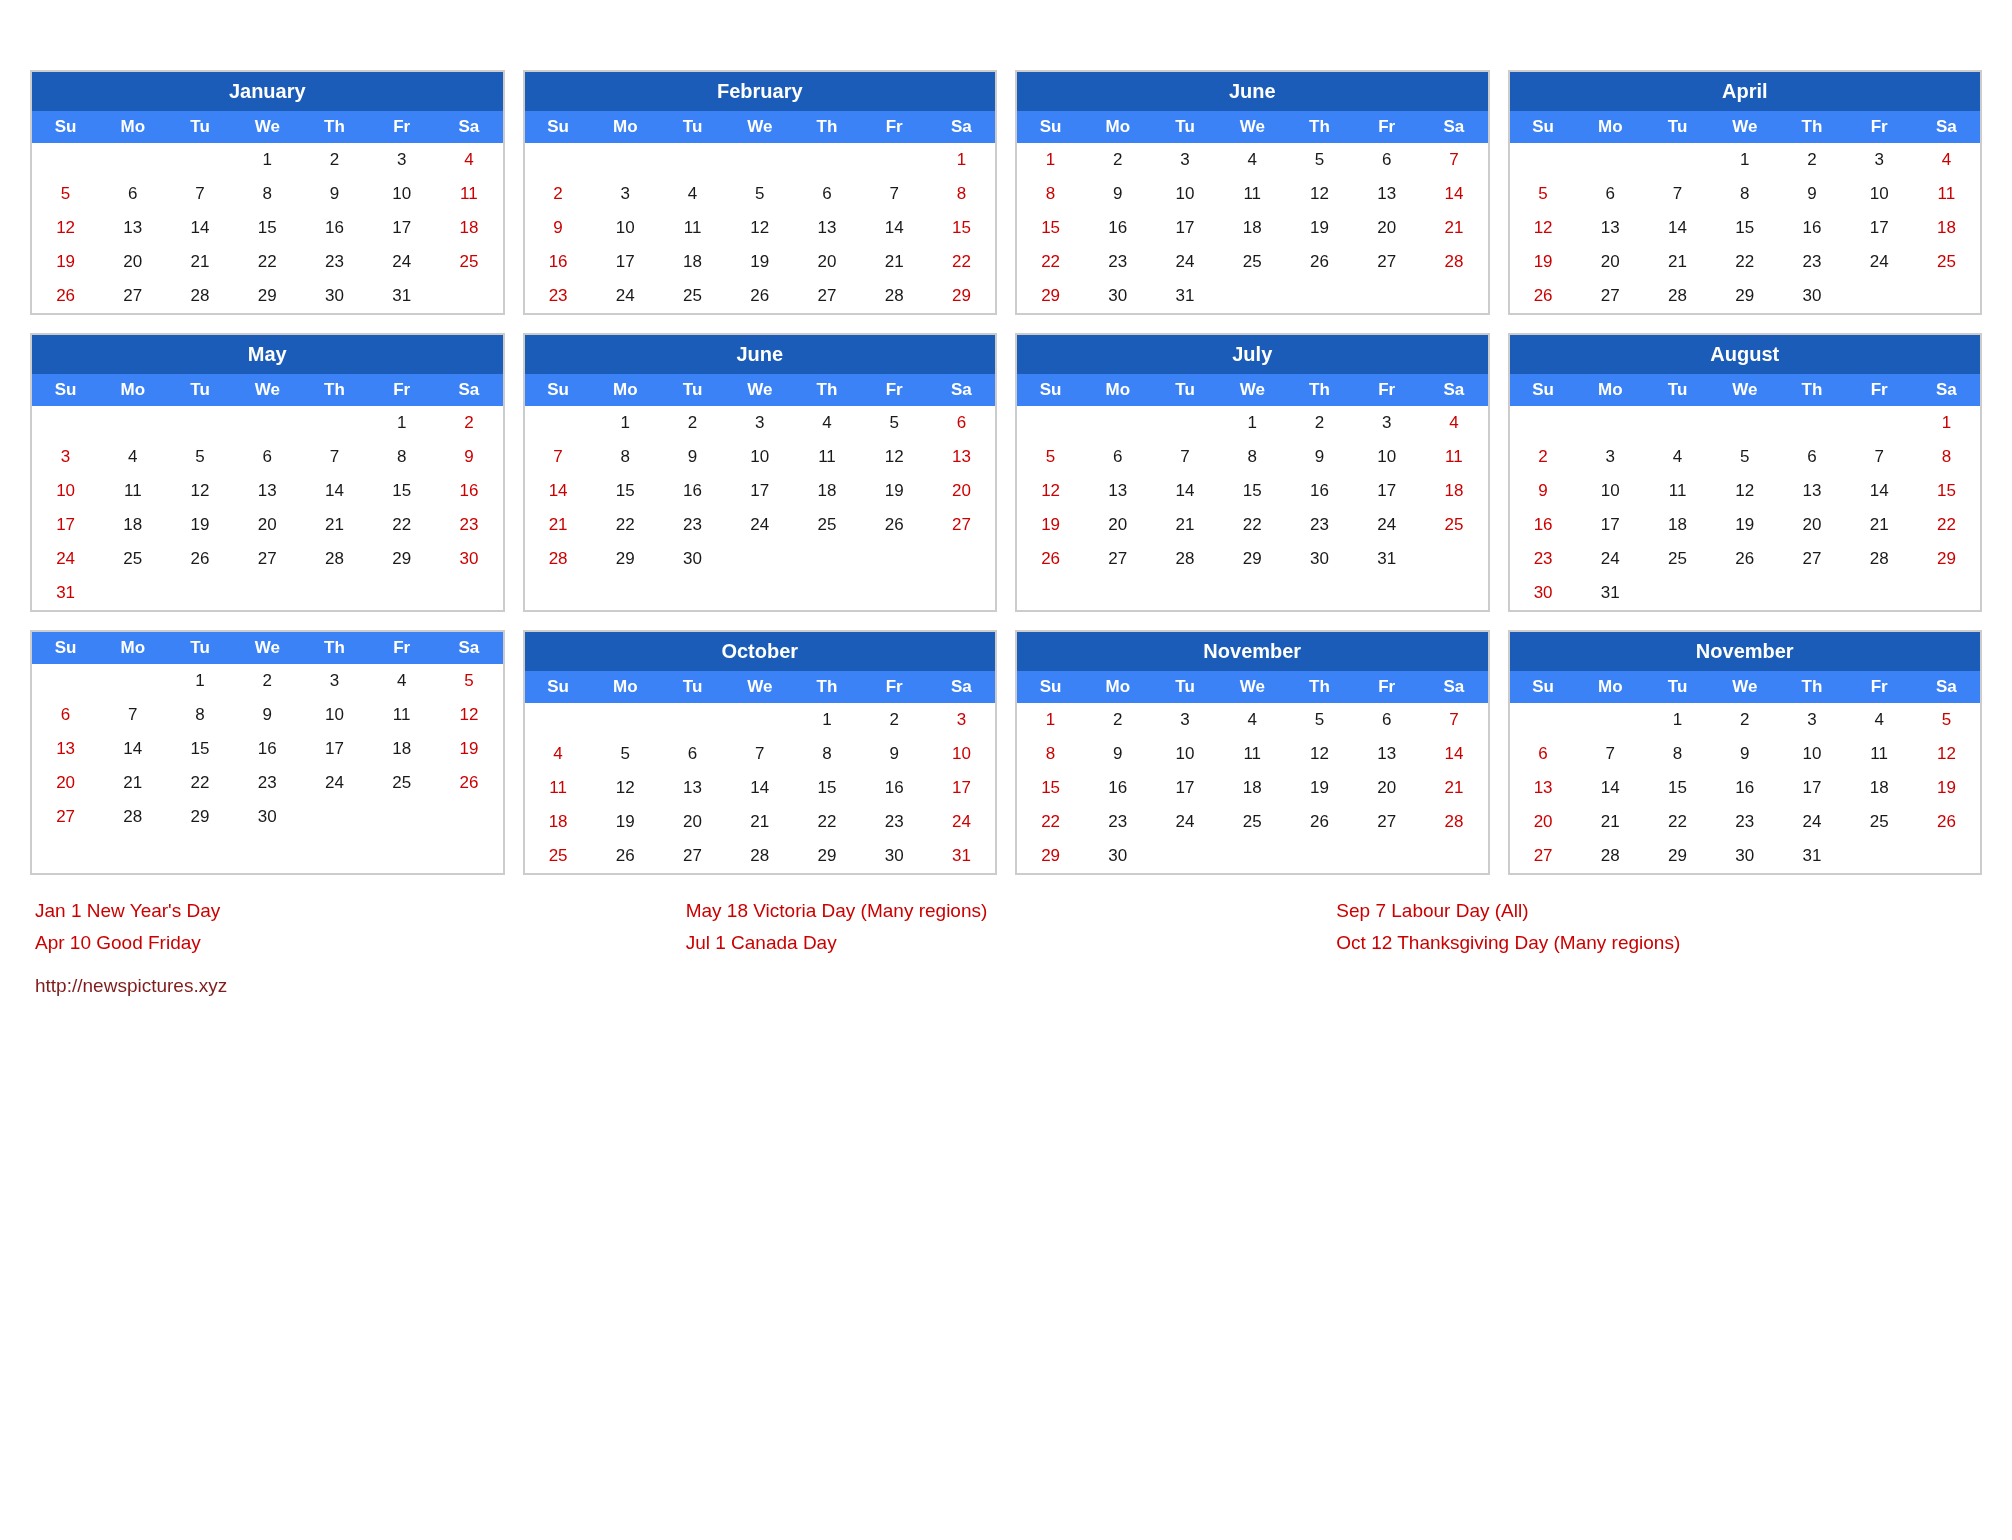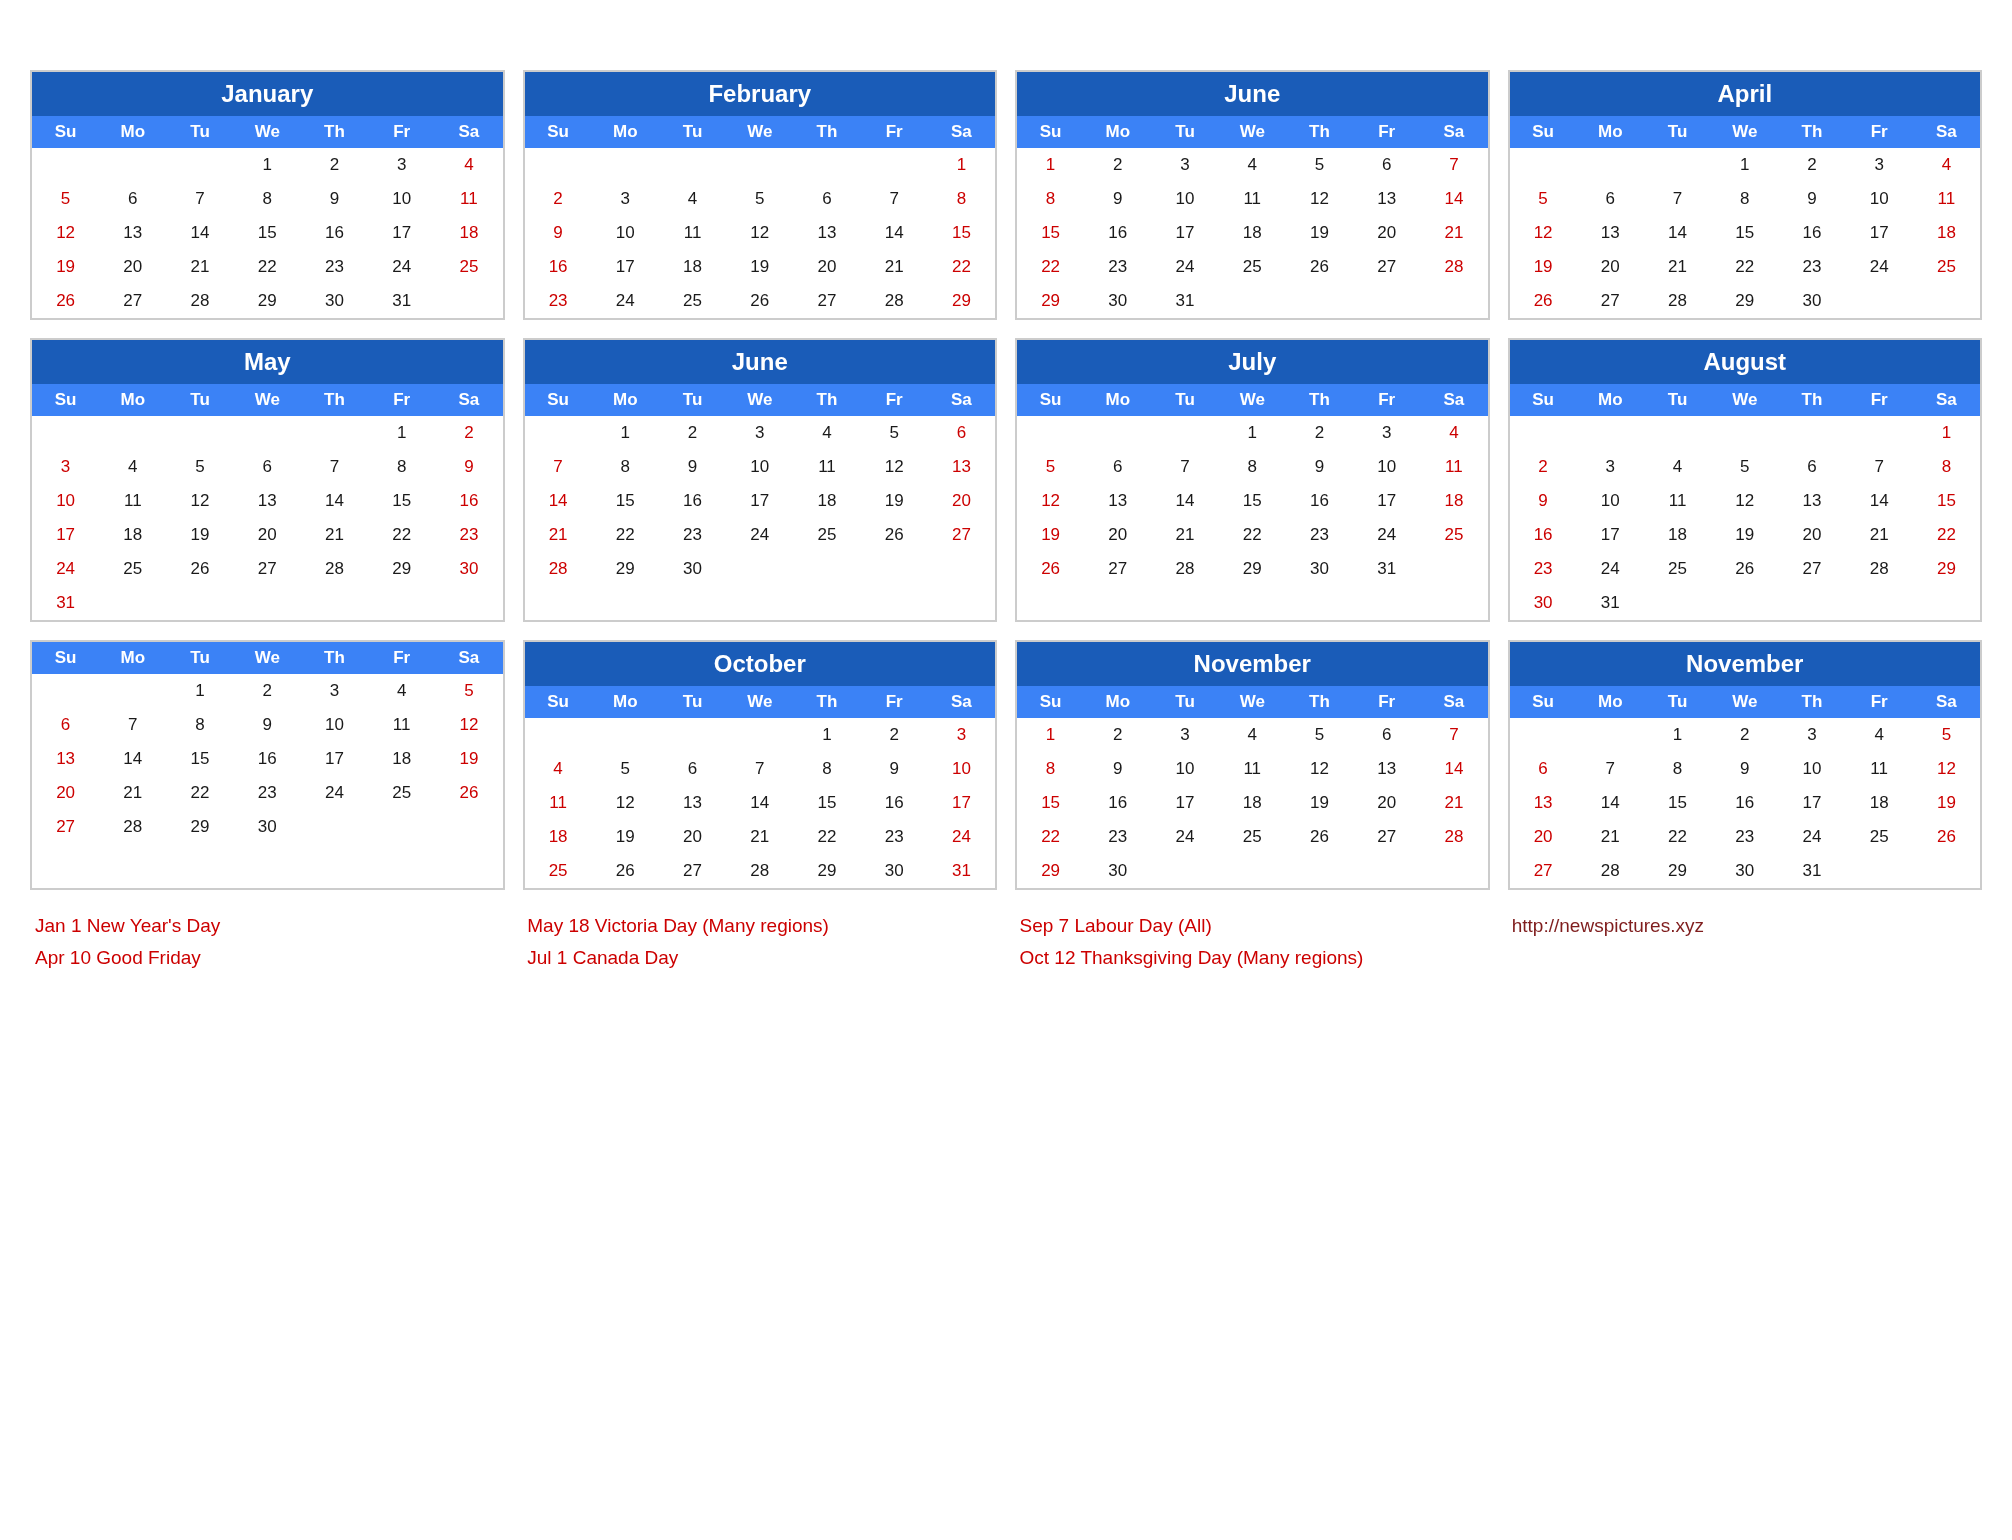--- a/index.html
+++ b/index.html
@@ -23,21 +23,21 @@
       gap: 18px;
       margin-bottom: 20px;
     }
     .month-block {
       border: 2px solid #ccc;
     }
     .month-header {
       background: #1a5cb8;
       color: white;
       text-align: center;
-      font-size: 24px;
+      font-size: 20px;
       font-weight: bold;
       padding: 8px 0;
     }
     .day-headers {
       display: grid;
       grid-template-columns: repeat(7, 1fr);
       background: #3b82f6;
     }
     .day-header {
       text-align: center;
@@ -57,22 +57,22 @@
       color: #1a1a1a;
       padding: 7px 2px;
       border: none;
     }
     .day-cell.empty { color: transparent; }
     .day-cell.sunday { color: #cc0000; }
     .day-cell.saturday { color: #cc0000; }
 
     .holidays-section {
       display: grid;
-      grid-template-columns: repeat(4, 1fr);
-      gap: 27px;
+      grid-template-columns: repeat(3, 1fr);
+      gap: 10px;
       margin-top: 20px;
       padding: 0 5px;
     }
     .holiday-col {
       color: #cc0000;
       font-size: 19px;
       line-height: 1.7;
     }
     .website-col {
       color: #7f1d1d;

